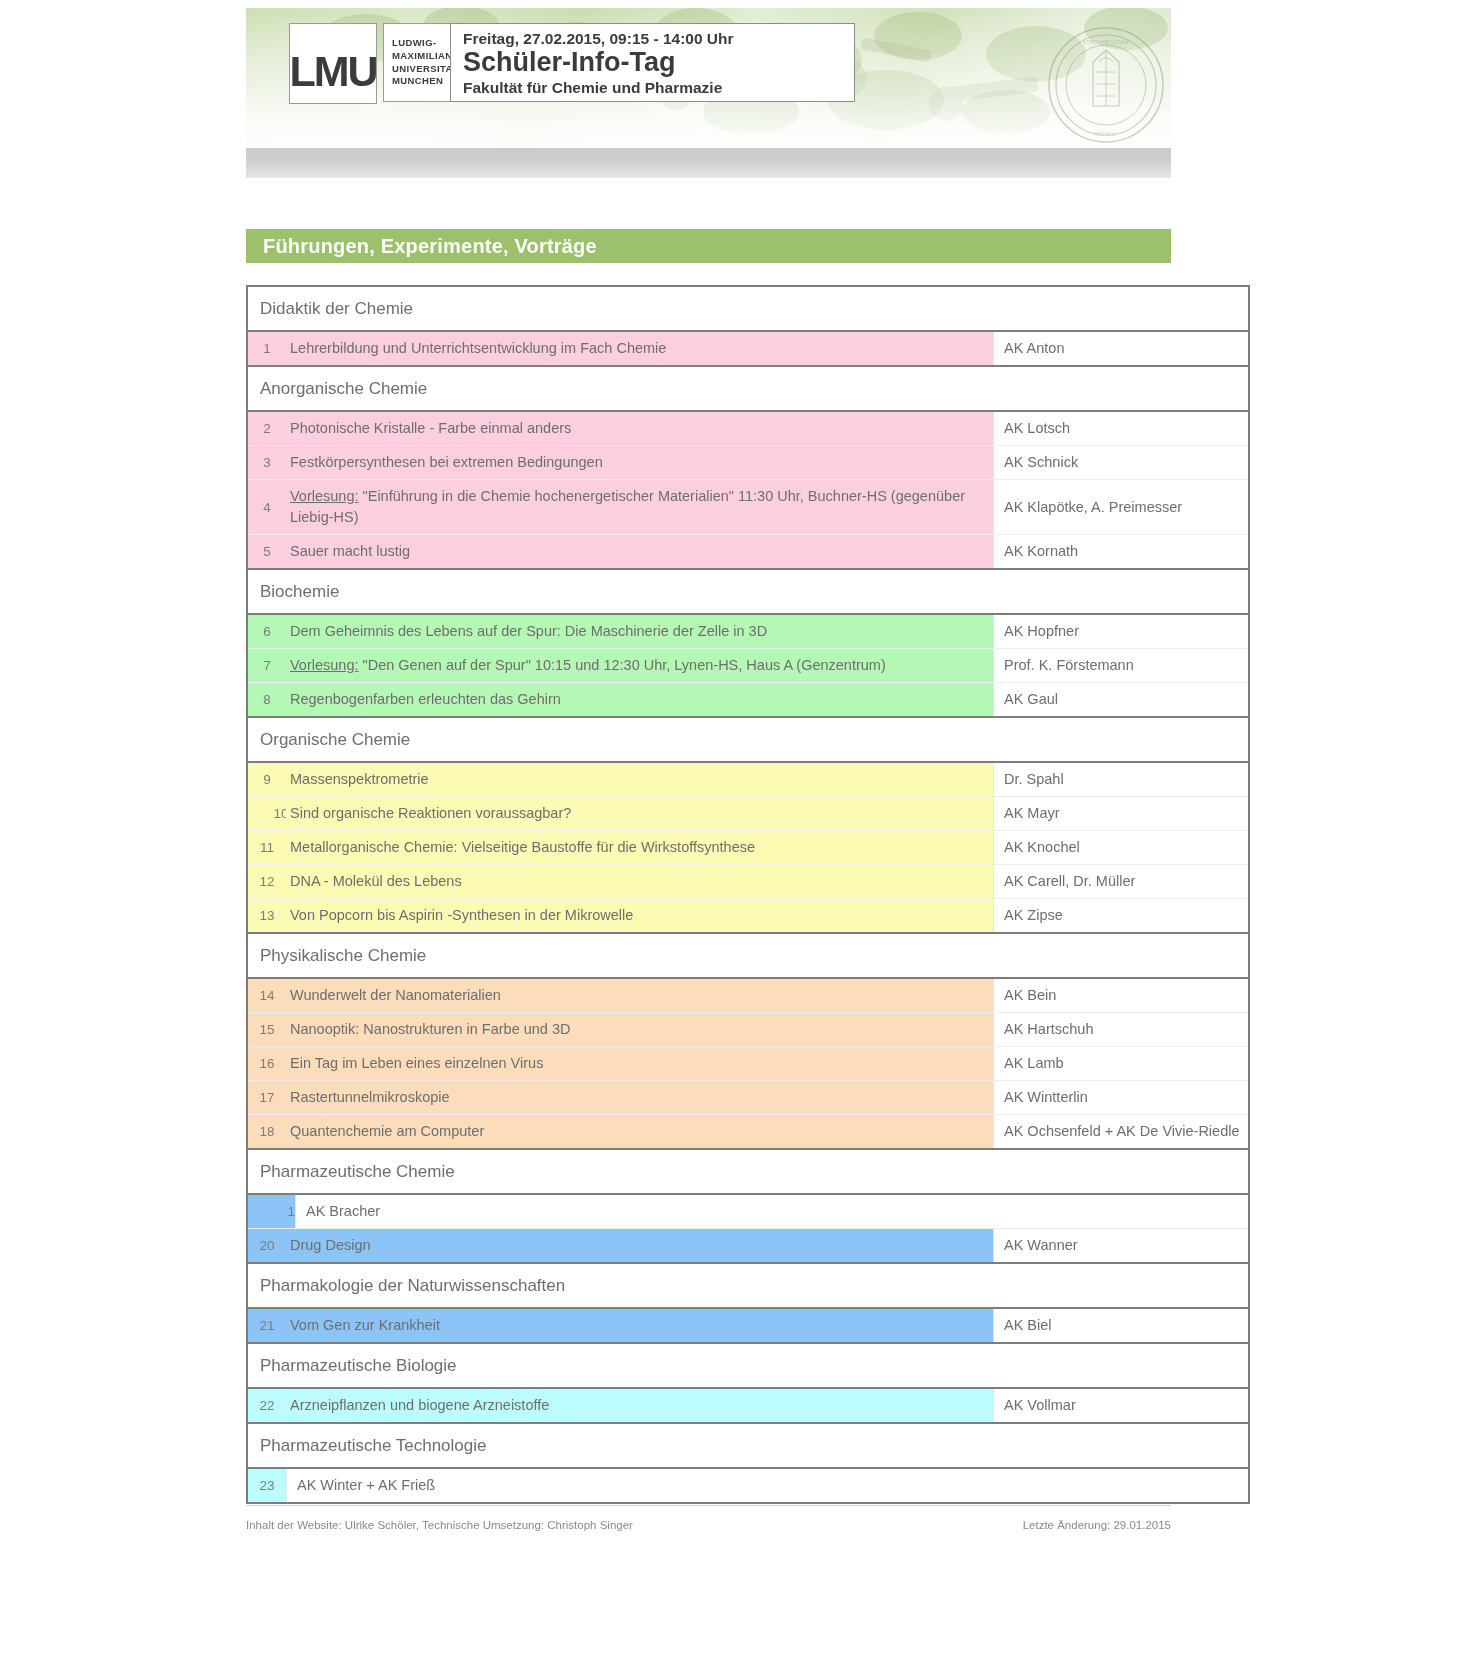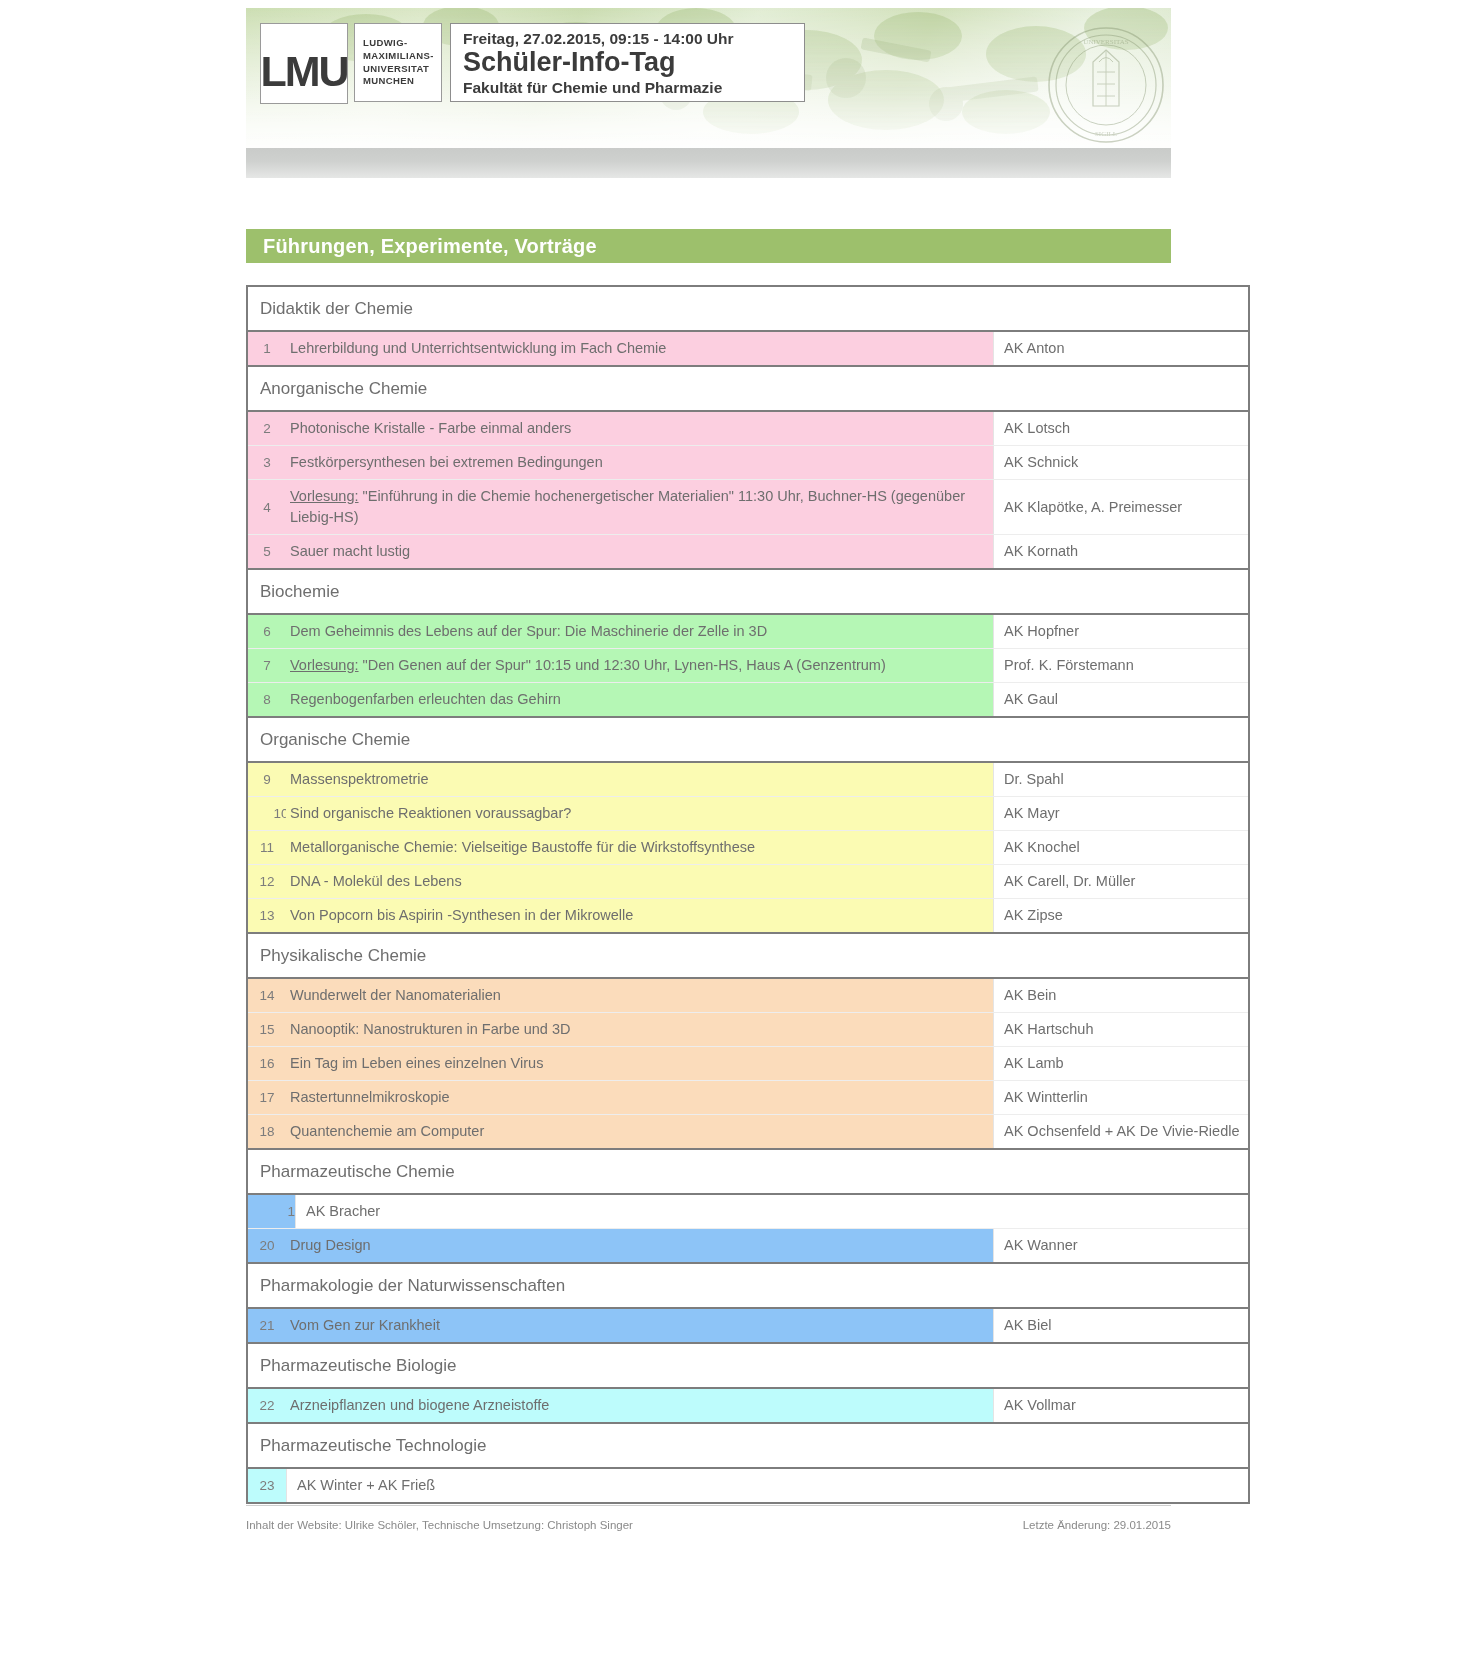--- a/index.html
+++ b/index.html
@@ -61,20 +61,21 @@
     z-index: 4;
   }
   .lmu-mark {
     width: 86px;
     height: 79px;
     background: #ffffff;
     border: 1px solid #9a9a9a;
     display: flex;
     align-items: flex-end;
     justify-content: center;
+    margin-left: 29px;
   }
   .lmu-mark-text {
     font-family: "Liberation Sans", sans-serif;
     font-weight: bold;
     font-size: 43px;
     letter-spacing: -2px;
     color: #3b3b3b;
     line-height: 1;
     padding-bottom: 10px;
   }
@@ -95,21 +96,21 @@
     font-size: 9.5px;
     letter-spacing: 0.4px;
     color: #3b3b3b;
     line-height: 1.33;
   }
 
   .title-box {
     position: absolute;
     left: 204px;
     top: 15px;
-    width: 355px;
+    width: 405px;
     height: 79px;
     background: #ffffff;
     border: 1px solid #8d8d8d;
     box-sizing: border-box;
     padding: 5px 10px 0 12px;
     z-index: 4;
   }
   .title-date {
     font-size: 15.5px;
     font-weight: bold;

